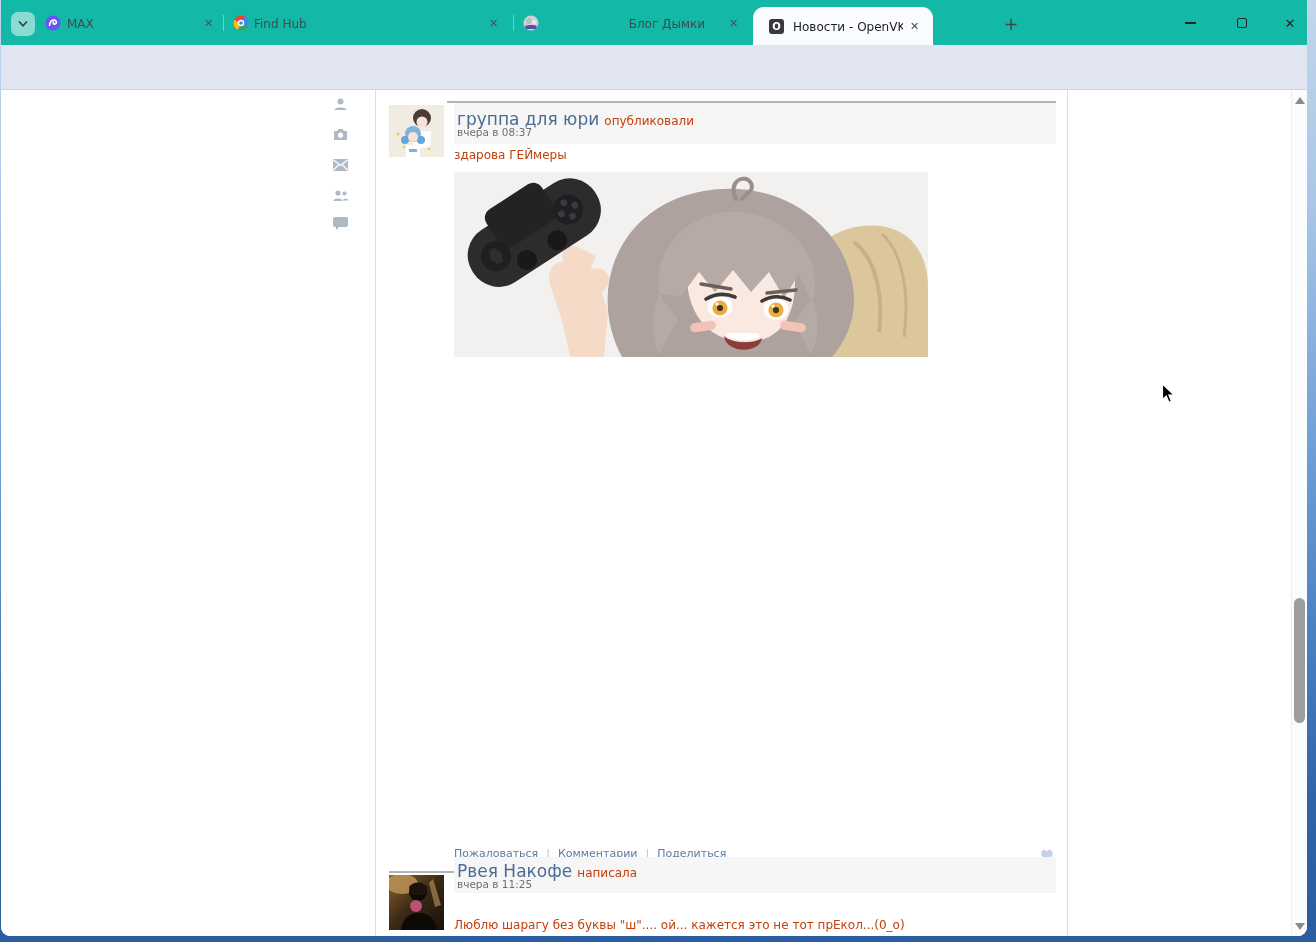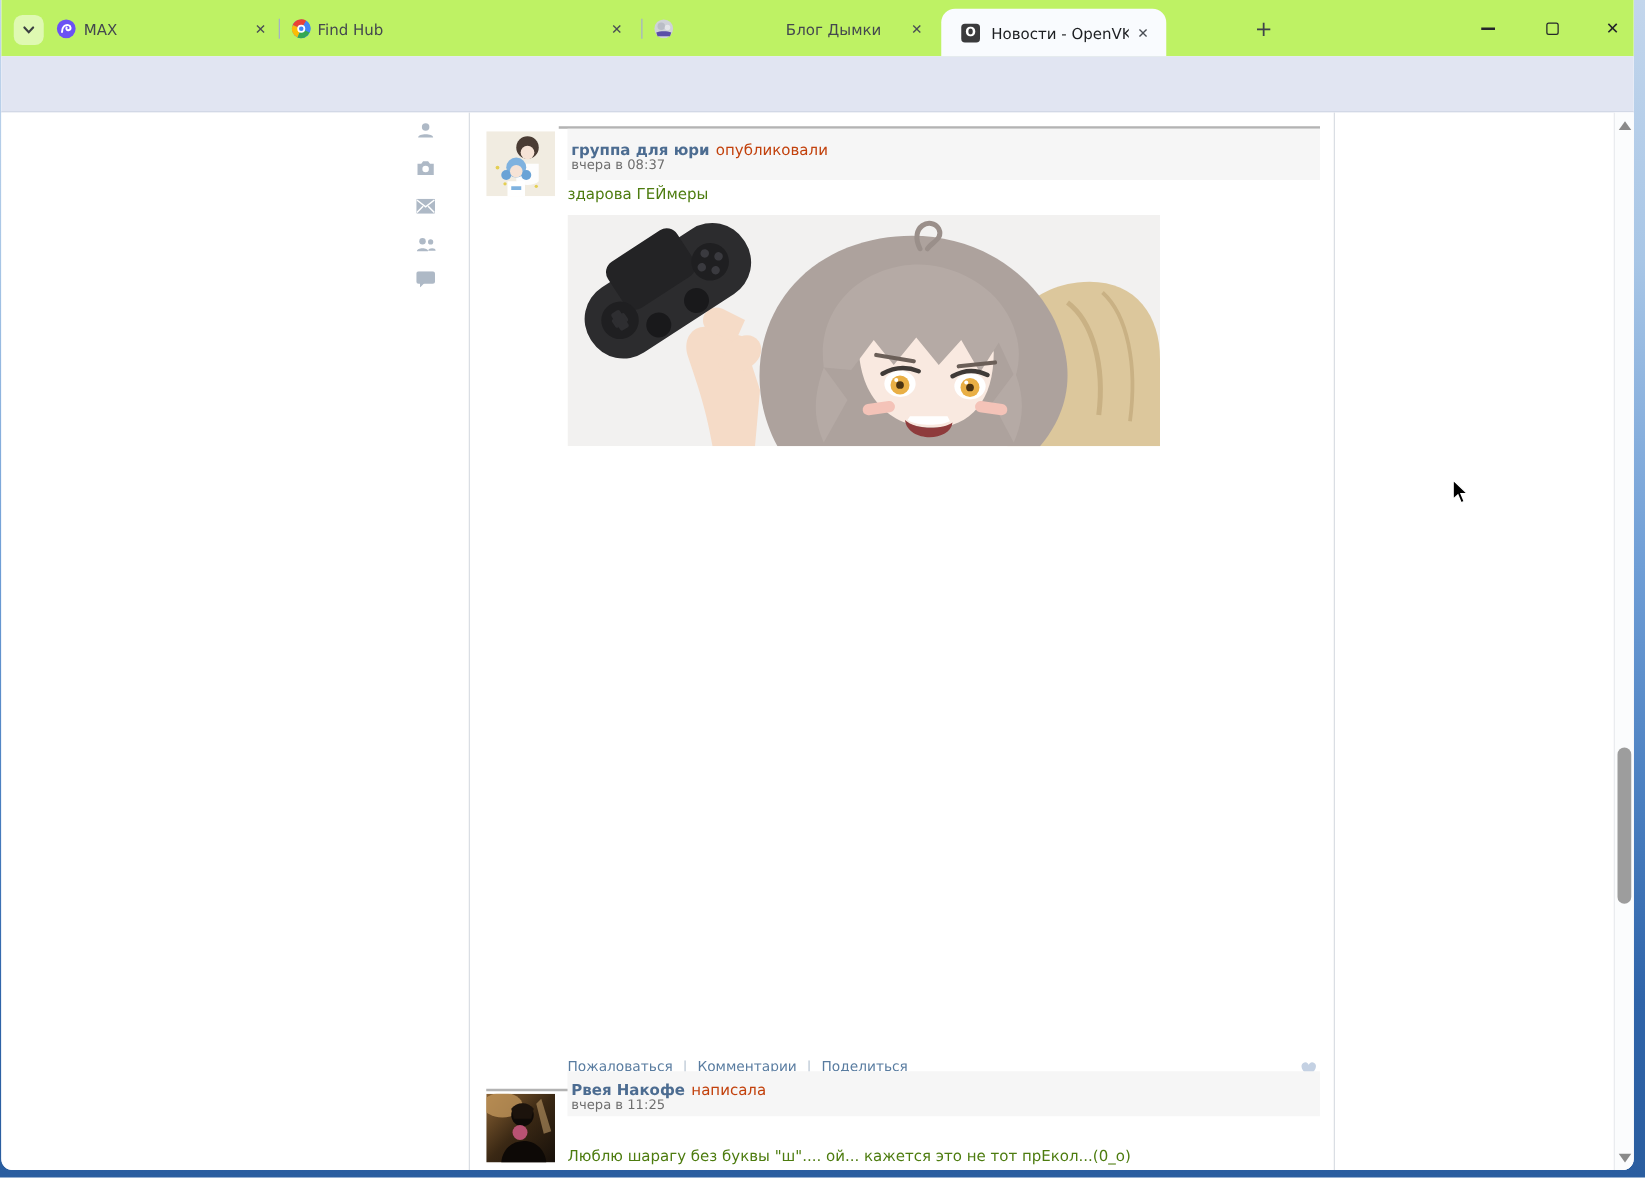--- a/index.html
+++ b/index.html
@@ -6,21 +6,21 @@
   html,body { width:1316px; height:942px; overflow:hidden; }
   body {
     font-family:"DejaVu Sans","Liberation Sans",sans-serif;
     background:linear-gradient(180deg,#c3d6ec 0%,#a8c6e6 22%,#6f9ed6 48%,#4a7fc0 68%,#2f64a9 85%,#2a5d9f 100%);
   }
   .abs { position:absolute; }
   
   .window { position:absolute; left:1px; top:0; width:1306px; height:936px;
             border-radius:0 0 9px 9px; overflow:hidden; background:#fff; }
   
-  .tabstrip { position:absolute; left:0; top:0; width:100%; height:45px; background:#bef264;text-decoration:underline; }
+  .tabstrip { position:absolute; left:0; top:0; width:100%; height:45px; background:#14b8a6;text-decoration:underline; }
   .tab-label { font-size:12px; color:#44484f; white-space:nowrap; overflow:hidden; }
   .tab-close { width:17px; height:17px; border-radius:4px; color:#4a4e55; font-size:11px;
                display:flex; align-items:center; justify-content:center; }
   .tab-sep { width:1px; height:16px; background:#a4b1c8; top:15px; }
   .active-tab { background:#f9fbfe; border-radius:11px 11px 0 0; top:7px; height:38px; }
   .favicon { width:16px; height:16px; }
   .winctl { color:#24262a; display:flex; align-items:center; justify-content:center; }
   
   .toolbar { position:absolute; left:0; top:45px; width:100%; height:45px; background:#e1e5f2;
              border-bottom:1px solid #cdd3e2; }
@@ -28,24 +28,24 @@
              border-radius:17px; background:#edf0f9; }
   .url-text { font-size:13.5px; color:#1e2125; }
   .tbtn { display:flex; align-items:center; justify-content:center; }
   .ext-badge { position:absolute; background:#f1f3f4; border:1px solid #d4d7db; border-radius:5px;
                font-size:9px; color:#202124; padding:0 3px; line-height:11px; }
   
   .content { position:absolute; left:0; top:90px; width:100%; height:846px; background:#fff; }
   .vdiv { position:absolute; top:0; bottom:0; width:1px; background:#dadee4; }
   .post-border { background:#b3b3b3; height:2px; }
   .post-band { background:#f6f6f6; }
-  .post-name { font-size:12px; font-weight:bold; color:#4c6c91; text-decoration:none; }
+  .post-name { font-size:17px; font-weight:normal; color:#4c6c91; text-decoration:none; }
   .post-verb { font-size:12px; color:#c2410c; font-weight:normal; }
   .post-date { font-size:10.5px; color:#6f6f6f; }
-  .post-text { font-size:12px; color:#4d7c0f; }
+  .post-text { font-size:12px; color:#c2410c; }
   .action-link { font-size:11px; color:#597ca0; text-decoration:none; }
   .action-sep { font-size:11px; color:#b7c4d2; }
   
   .scrollbar { position:absolute; right:0; top:0; bottom:0; width:16px; background:#fbfcfd;
                border-left:1px solid #eaecef; }
   .sb-thumb { position:absolute; left:2px; width:11px; border-radius:6px; background:#9d9d9d; }
   .tri-up { width:0; height:0; border-left:5px solid transparent; border-right:5px solid transparent;
             border-bottom:7px solid #8a8a8a; }
   .tri-down { width:0; height:0; border-left:5px solid transparent; border-right:5px solid transparent;
               border-top:7px solid #8a8a8a; }

